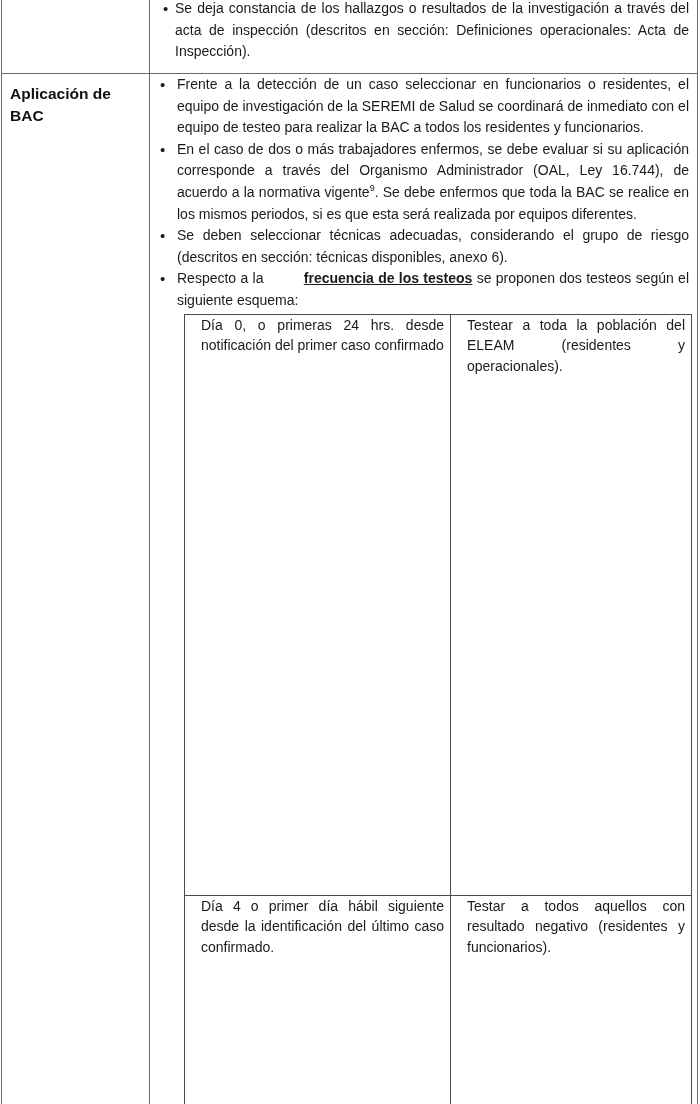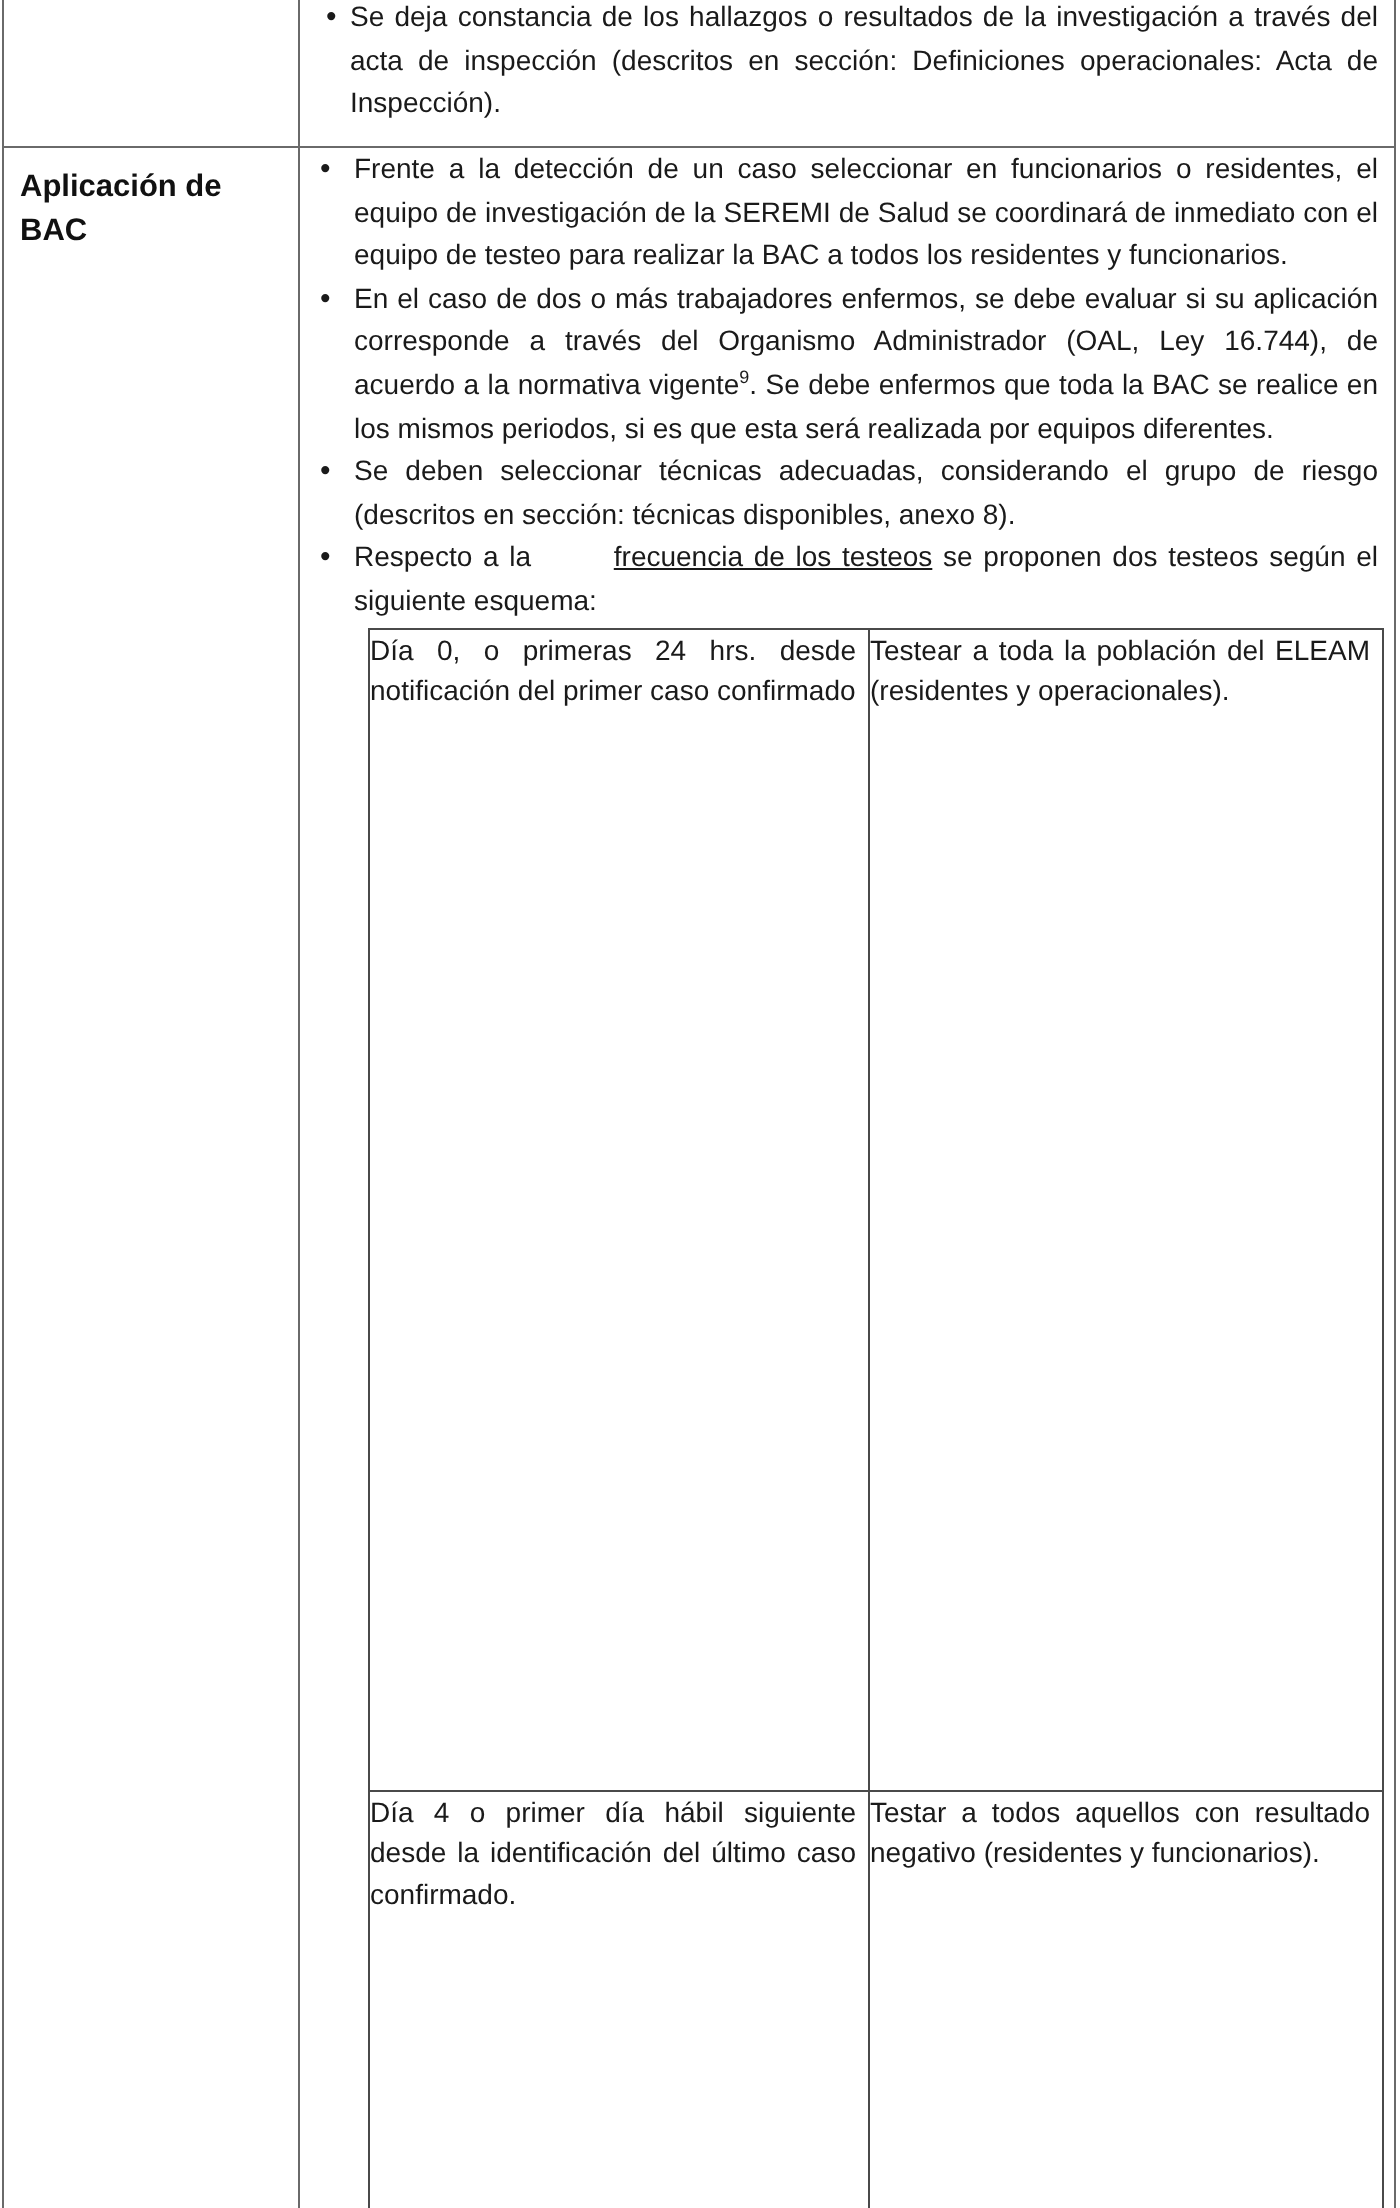--- a/index.html
+++ b/index.html
@@ -31,29 +31,29 @@
   ul.b1 li { padding-left: 27px; }
   ul.b1 li::before {
     content: "\2022"; position: absolute; left: 10px; top: 0; font-size: 15px;
   }
   ul.b2 li { padding-left: 25px; }
   ul.b2 li::before {
     content: "\2022"; position: absolute; left: 13px; top: 0; font-size: 15px;
   }
   .first-bullets { padding-top: 0px; }
   .bac-top { padding-top: 10px; }
-  .bold-u { font-weight: normal; text-decoration: underline; margin-left: 36px; }
+  .bold-u { font-weight: bold; text-decoration: underline; margin-left: 36px; }
   sup { font-size: 9px; line-height: 0; vertical-align: super; }
 
   table.schedule {
     border-collapse: collapse; table-layout: fixed;
     width: 508px; margin: 2px 0 0 34px;
   }
   table.schedule td {
-    border: 1px solid #4a4a4a; padding: 0 6px 0 0;
+    border: 1px solid #4a4a4a; padding: 0 6px 0 16px;
     font-size: 14px; line-height: 20.5px; text-align: justify; vertical-align: top;
   }
   table.schedule td.c1 { width: 243px; }
 </style>
 </head>
 <body>
 
 <table class="doc-table">
   <tbody>
       <tr class="row-top">
@@ -64,21 +64,21 @@
       </ul>
     </td>
   </tr>
 
   <tr class="row-bac">
     <td class="label">Aplicación de BAC</td>
     <td class="content">
       <ul class="bullets b1 bac-top">
         <li>Frente a la detección de un caso seleccionar en funcionarios o residentes, el equipo de investigación de la SEREMI de Salud se coordinará de inmediato con el equipo de testeo para realizar la BAC a todos los residentes y funcionarios.</li>
         <li><span>En el caso de dos o más trabajadores enfermos, se debe evaluar si su aplicación corresponde a través del Organismo Administrador (OAL, Ley 16.744), de acuerdo a la normativa vigente</span><sup>9</sup><span>.  Se debe enfermos que toda la BAC se realice en los mismos periodos, si es que esta será realizada por equipos diferentes.</span></li>
-        <li>Se deben seleccionar técnicas adecuadas, considerando el grupo de riesgo (descritos en sección: técnicas disponibles, anexo 8).</li>
+        <li>Se deben seleccionar técnicas adecuadas, considerando el grupo de riesgo (descritos en sección: técnicas disponibles, anexo 6).</li>
         <li><span>Respecto a la </span><span class="bold-u">frecuencia de los testeos</span><span> se proponen dos testeos según el siguiente esquema:</span></li>
       </ul>
 
       <table class="schedule">
         <tbody>
               <tr>
           <td class="c1">Día 0, o primeras 24 hrs. desde notificación del primer caso confirmado</td>
           <td>Testear a toda la población del ELEAM (residentes y operacionales).</td>
         </tr>
         <tr>

